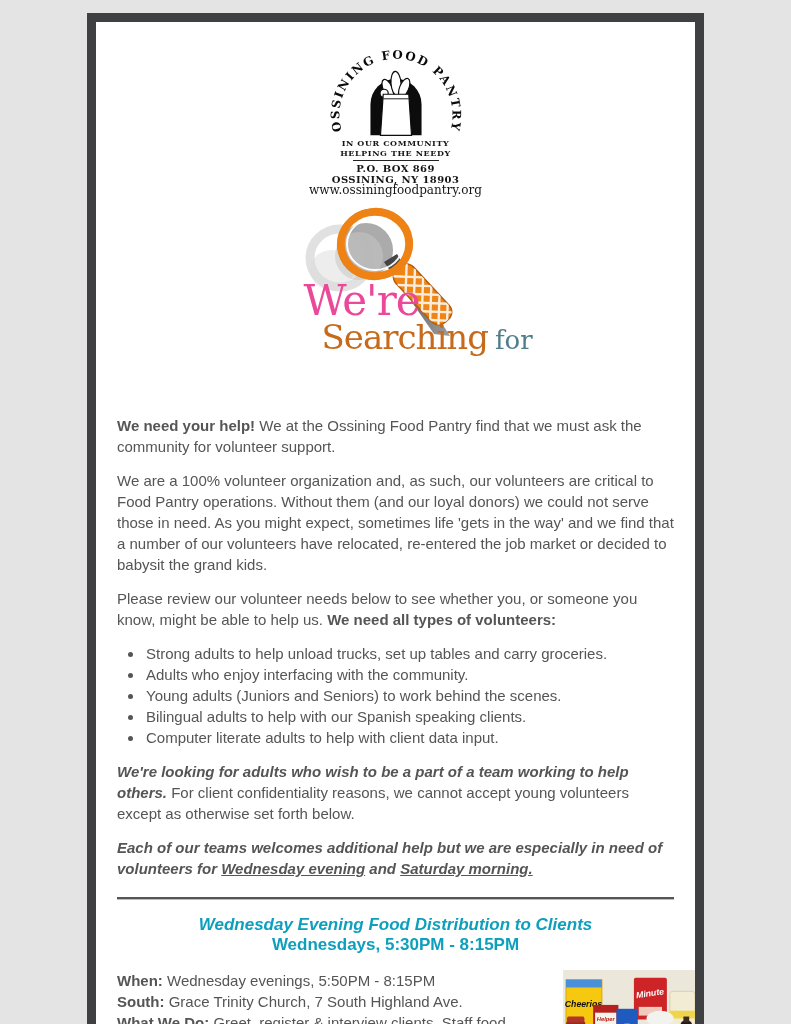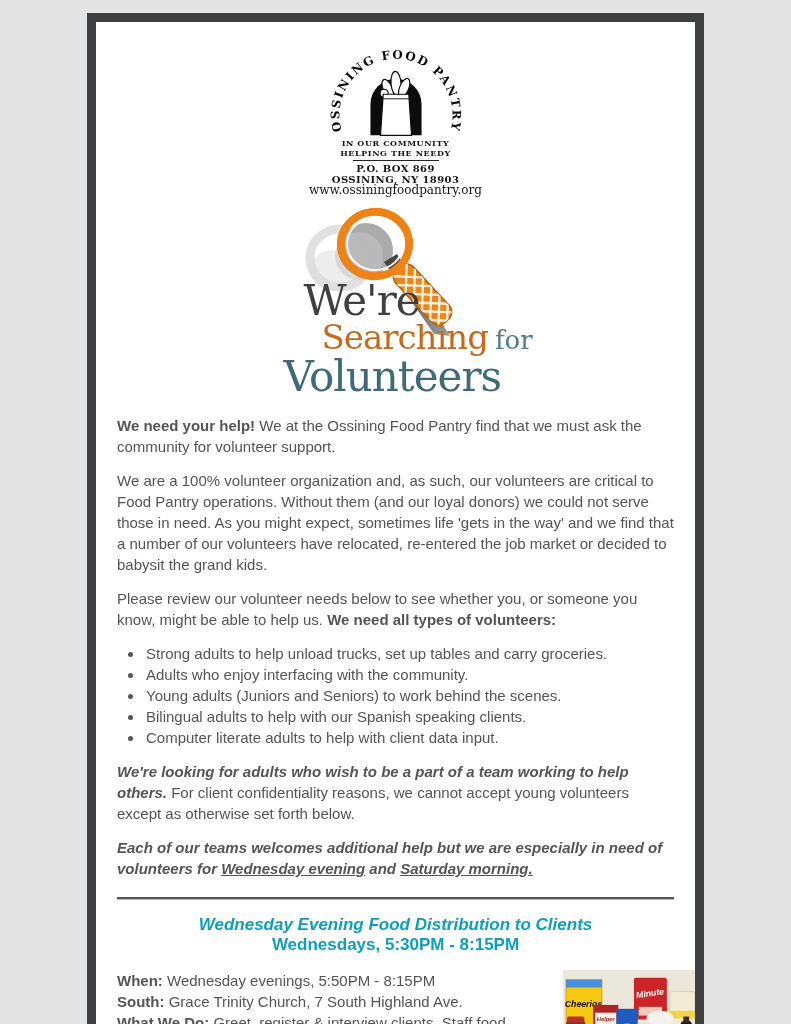--- a/index.html
+++ b/index.html
@@ -22,21 +22,21 @@
     letter-spacing:.6px;color:#161616;font-weight:600;}
   .logo-divider{width:86px;height:1px;background:#222;margin:2px auto 3px;}
   .logo-addr{font-family:"DejaVu Serif", serif;font-size:10px;line-height:10.5px;
     letter-spacing:.4px;color:#161616;font-weight:600;}
   .logo-web{font-family:"DejaVu Serif", serif;font-size:12px;line-height:11px;color:#161616;}
 
   
   .hero{position:relative;width:232px;height:198px;margin:8px auto 0;}
   .hero svg.mag{position:absolute;left:0;top:0;}
   .hero-word{position:absolute;font-family:"DejaVu Serif", serif;line-height:1;white-space:nowrap;}
-  .w-were{left:24px;top:76px;font-size:42px;color:#404040;letter-spacing:-1px;}
+  .w-were{left:24px;top:76px;font-size:42px;color:#ec4899;letter-spacing:-1px;}
   .w-line2{left:42px;top:116px;font-size:34px;color:#c66a1c;letter-spacing:-1px;}
   .w-for{font-size:26px;color:#4f7e8b;letter-spacing:0;margin-left:7px;}
   .w-vol{left:4px;top:152px;font-size:42px;color:#3f6b79;letter-spacing:-1px;}
 
   
   .content p{margin:13px 0;}
   .p-first{margin-top:14px;}
   b{font-weight:bold;}
   .bi{font-weight:bold;font-style:italic;}
   .p-bi{font-weight:bold;font-style:italic;}
@@ -116,21 +116,20 @@
             <path d="M0 12 L24 -12 M12 12 L36 -12 M24 12 L48 -12 M36 12 L60 -12 M48 12 L72 -12 M60 12 L84 -12"></path>
           </g>
         </g>
 
         <ellipse cx="95" cy="40" rx="37" ry="35" fill="none" stroke="#ee8214" stroke-width="2.2" transform="rotate(-7 95 40)"></ellipse>
         <ellipse cx="95" cy="40" rx="34" ry="32" fill="none" stroke="#ee8214" stroke-width="7.5"></ellipse>
         <ellipse cx="95" cy="40" rx="28" ry="26" fill="none" stroke="#ffffff" stroke-width="2" opacity="0.95"></ellipse>
       </svg>
       <div class="hero-word w-were">We're</div>
       <div class="hero-word w-line2"><span>Searching</span><span class="w-for">for</span></div>
-      <div class="hero-word w-vol">Volunteers</div>
     </div>
 
     <p class="p-first"><b>We need your help!</b><span> We at the Ossining Food Pantry find that we must ask the community for volunteer support.</span></p>
 
     <p>We are a 100% volunteer organization and, as such, our volunteers are critical to Food Pantry operations. Without them (and our loyal donors) we could not serve those in need. As you might expect, sometimes life 'gets in the way' and we find that a number of our volunteers have relocated, re-entered the job market or decided to babysit the grand kids.</p>
 
     <p><span>Please review our volunteer needs below to see whether you, or someone you know, might be able to help us. </span><b>We need all types of volunteers:</b></p>
 
     <ul class="needs">
       <li>Strong adults to help unload trucks, set up tables and carry groceries.</li>

